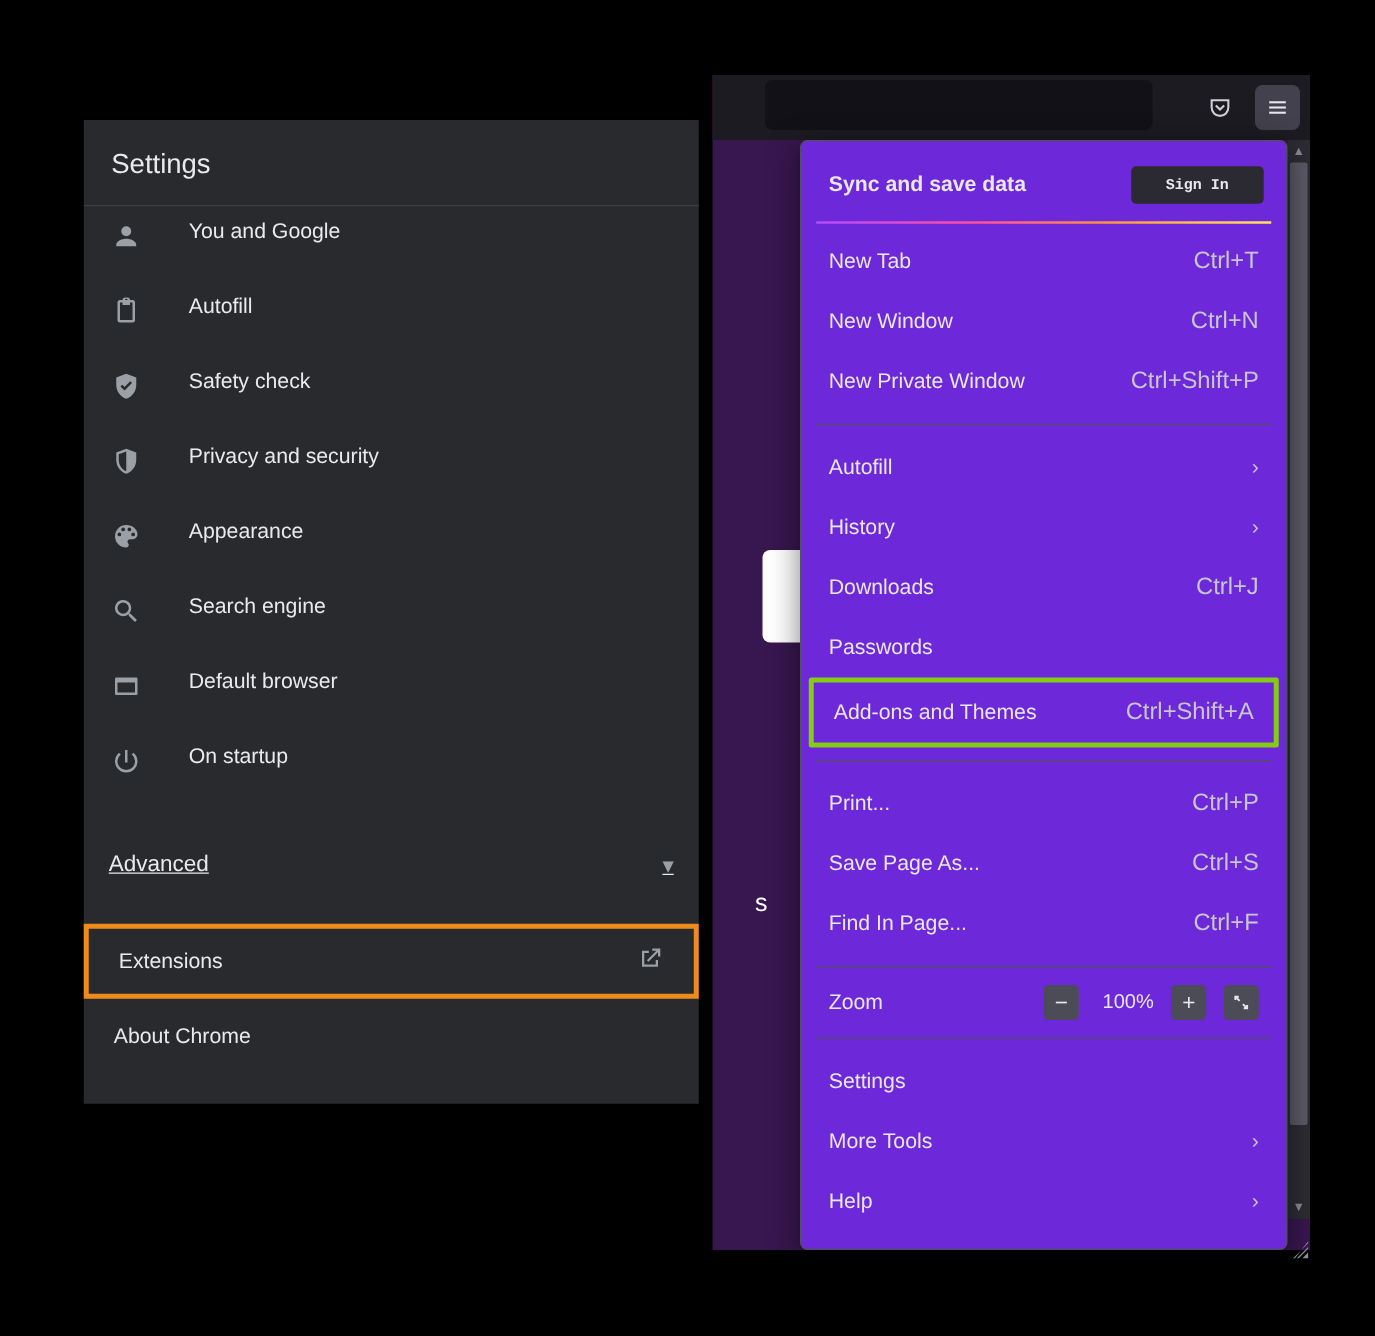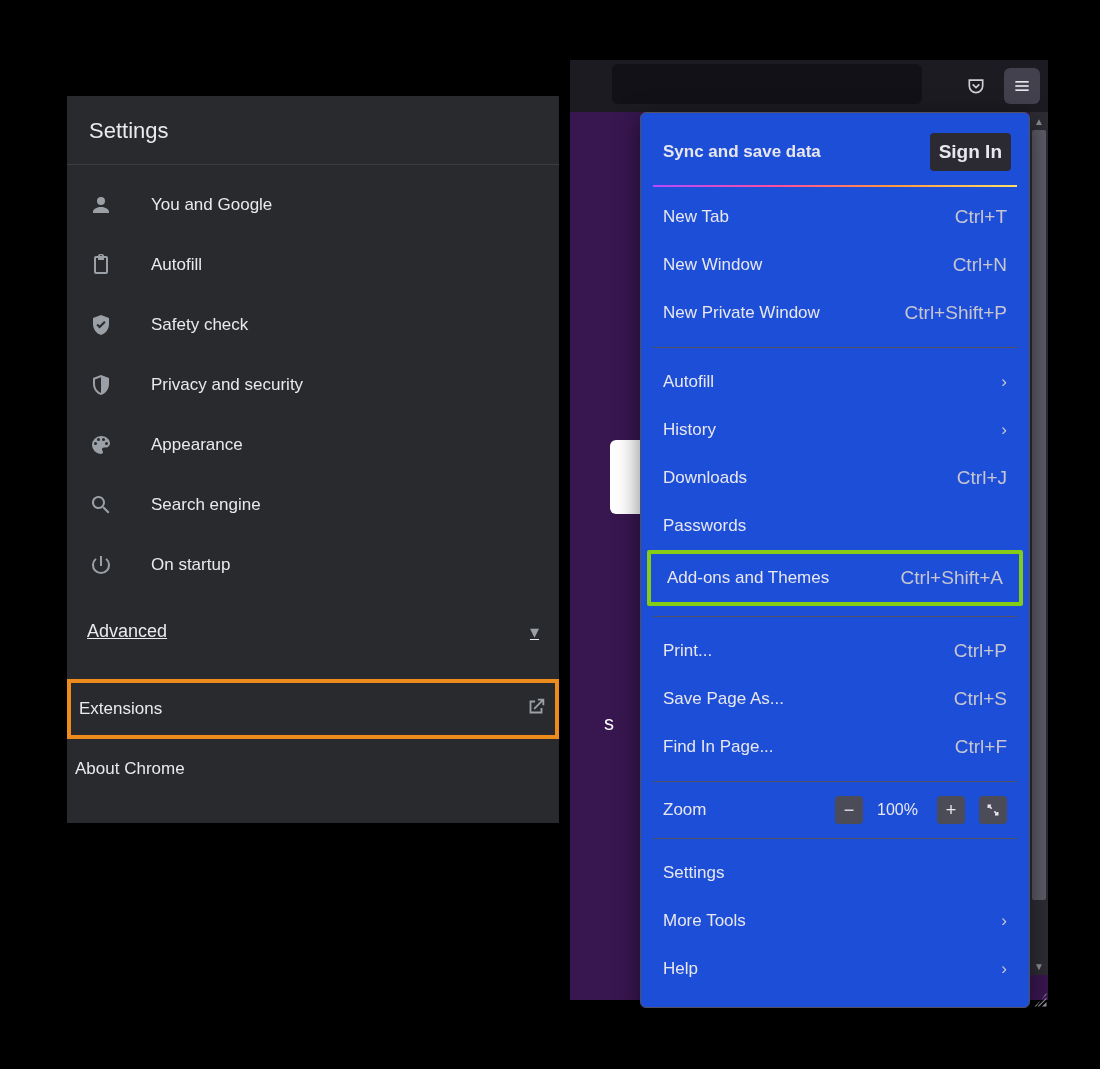--- a/index.html
+++ b/index.html
@@ -18,21 +18,21 @@
   .chrome-title {
     font-size: 22px;
     font-weight: 400;
     padding: 22px 22px 20px 22px;
     border-bottom: 1px solid #3c3d3f;
     color: #e8eaed;
   }
   .chrome-list { padding: 10px 0 0 0; }
   .chrome-item {
     display: flex;
-    align-items: center;
+    align-items: flex-start;
     height: 60px;
     padding: 0 20px;
     font-size: 17px;
     cursor: pointer;
   }
   .chrome-item .ico {
     width: 28px; height: 28px; margin-right: 36px;
     display: flex; align-items: center; justify-content: center;
     color: #9aa0a6;
   }
@@ -42,21 +42,21 @@
   .chrome-advanced {
     display: flex; justify-content: space-between; 
     padding: 0 20px; height: 56px; margin-top: 26px;
     font-size: 18px; color: #e8eaed; cursor: pointer; text-decoration: underline;
   }
   .chrome-advanced .chev { color: #9aa0a6; }
 
   .chrome-lower { padding: 2px 0 24px 0; }
   .chrome-link-item {
     display: flex; justify-content: space-between; align-items: center;
-    height: 60px; padding: 0 8px; font-size: 17px; cursor: pointer;
+    height: 60px; padding: 0 24px; font-size: 17px; cursor: pointer;
     color: #e8eaed;
   }
   .highlight-orange {
     border: 4px solid #ed8b1c;
   }
   .openext svg { width: 22px; height: 22px; fill: #9aa0a6; }
 
   
   .ff-area {
     position: absolute;
@@ -88,36 +88,37 @@
   }
   .ff-scroll-up, .ff-scroll-down {
     position:absolute; left:0; width:18px; height:18px; background:#2d2c34;
     display:flex;align-items:center;justify-content:center;color:#8d8c96;font-size:10px;
   }
   .ff-scroll-up{top:0;} .ff-scroll-down{bottom:0;}
   .ff-scroll-thumb { position:absolute; left:2px; top:18px; width:14px; height:770px; background:#5b5a66; border-radius:2px;}
 
   .ff-menu {
     position: absolute; left: 70px; top: 52px; width: 390px;
-    background: #1d4ed8;
+    background: #6d28d9;
     border: 1px solid #52515e;
     border-radius: 6px;
     box-shadow: 0 6px 24px rgba(0,0,0,0.5);
     padding: 6px 0 8px 0;
     color: #e8e7ee;
   }
   .ff-header {
     display: flex; align-items: center; justify-content: space-between;
     padding: 14px 18px 14px 22px;
   }
   .ff-header-title { font-weight: 700; font-size: 17px; }
   .ff-signin {
     background: #2b2a33; color: #e8e7ee; border: none;
-    border-radius: 4px; padding: 8px 9px; font-size: 19px; font-weight:700;
+    border-radius: 4px; padding: 8px 28px; font-size: 12px; font-weight:700;
     cursor: pointer;
+    font-family: Liberation Mono, monospace;
   }
   .ff-rainbow {
     height: 2px; margin: 0 12px;
     background: linear-gradient(90deg,#b24bff 0%,#ff4f9a 35%,#ff9640 65%,#ffe066 100%);
   }
   .ff-section { padding: 6px 0; }
   .ff-sep { border: none; border-top: 1px solid #52515e; margin: 4px 12px; }
   .ff-row {
     display: flex; align-items: center; justify-content: space-between;
     padding: 0 22px; height: 48px; font-size: 17px; cursor: pointer;
@@ -131,21 +132,21 @@
     margin: 0 6px;
     padding: 0 16px;
     height: 56px;
   }
 
   .ff-zoom { display:flex; align-items:center; gap:14px; }
   .zoom-btn {
     width:28px;height:28px;border-radius:4px;background:#4c4b58;
     display:flex;align-items:center;justify-content:center;color:#e8e7ee;font-size:18px;cursor:pointer;
   }
-  .zoom-val { font-size:16px; min-width:46px; text-align:left;}
+  .zoom-val { font-size:16px; min-width:46px; text-align:right;}
   .zoom-full svg{width:16px;height:16px;stroke:#e8e7ee;fill:none;stroke-width:2.4;}
 
   
   .bg-white-card {
     position:absolute; left:40px; top:380px; width:60px; height:74px; background:#fff; border-radius:6px 0 0 6px;
   }
   .bg-text {
     position:absolute; left:34px; top:652px; color:#fff; font-size:20px;
   }
   .corner-chev {
@@ -208,20 +209,28 @@
 
     <div class="chrome-item">
       <span class="ico">
           <svg viewBox="0 0 24 24">
             <path d="M15.5 14h-.8l-.3-.3a6.5 6.5 0 1 0-.7.7l.3.3v.8L19 20.5 20.5 19l-5-5zM9.5 14a4.5 4.5 0 1 1 0-9 4.5 4.5 0 0 1 0 9z"></path>
           </svg>
         </span>
       <span class="label">Search engine</span>
     </div>
 
+    <div class="chrome-item">
+      <span class="ico">
+          <svg viewBox="0 0 24 24">
+            <path d="M4 5h16a1 1 0 0 1 1 1v12a1 1 0 0 1-1 1H4a1 1 0 0 1-1-1V6a1 1 0 0 1 1-1zm1 4v8h14V9H5zm0-2h14V7H5v0z"></path>
+          </svg>
+        </span>
+      <span class="label">Default browser</span>
+    </div>
 
     <div class="chrome-item">
       <span class="ico">
           <svg viewBox="0 0 24 24">
             <path d="M13 3h-2v10h2V3zm4.8 2.2l-1.4 1.4A7 7 0 1 1 7.6 6.6L6.2 5.2a9 9 0 1 0 11.6 0z"></path>
           </svg>
         </span>
       <span class="label">On startup</span>
     </div>
 

